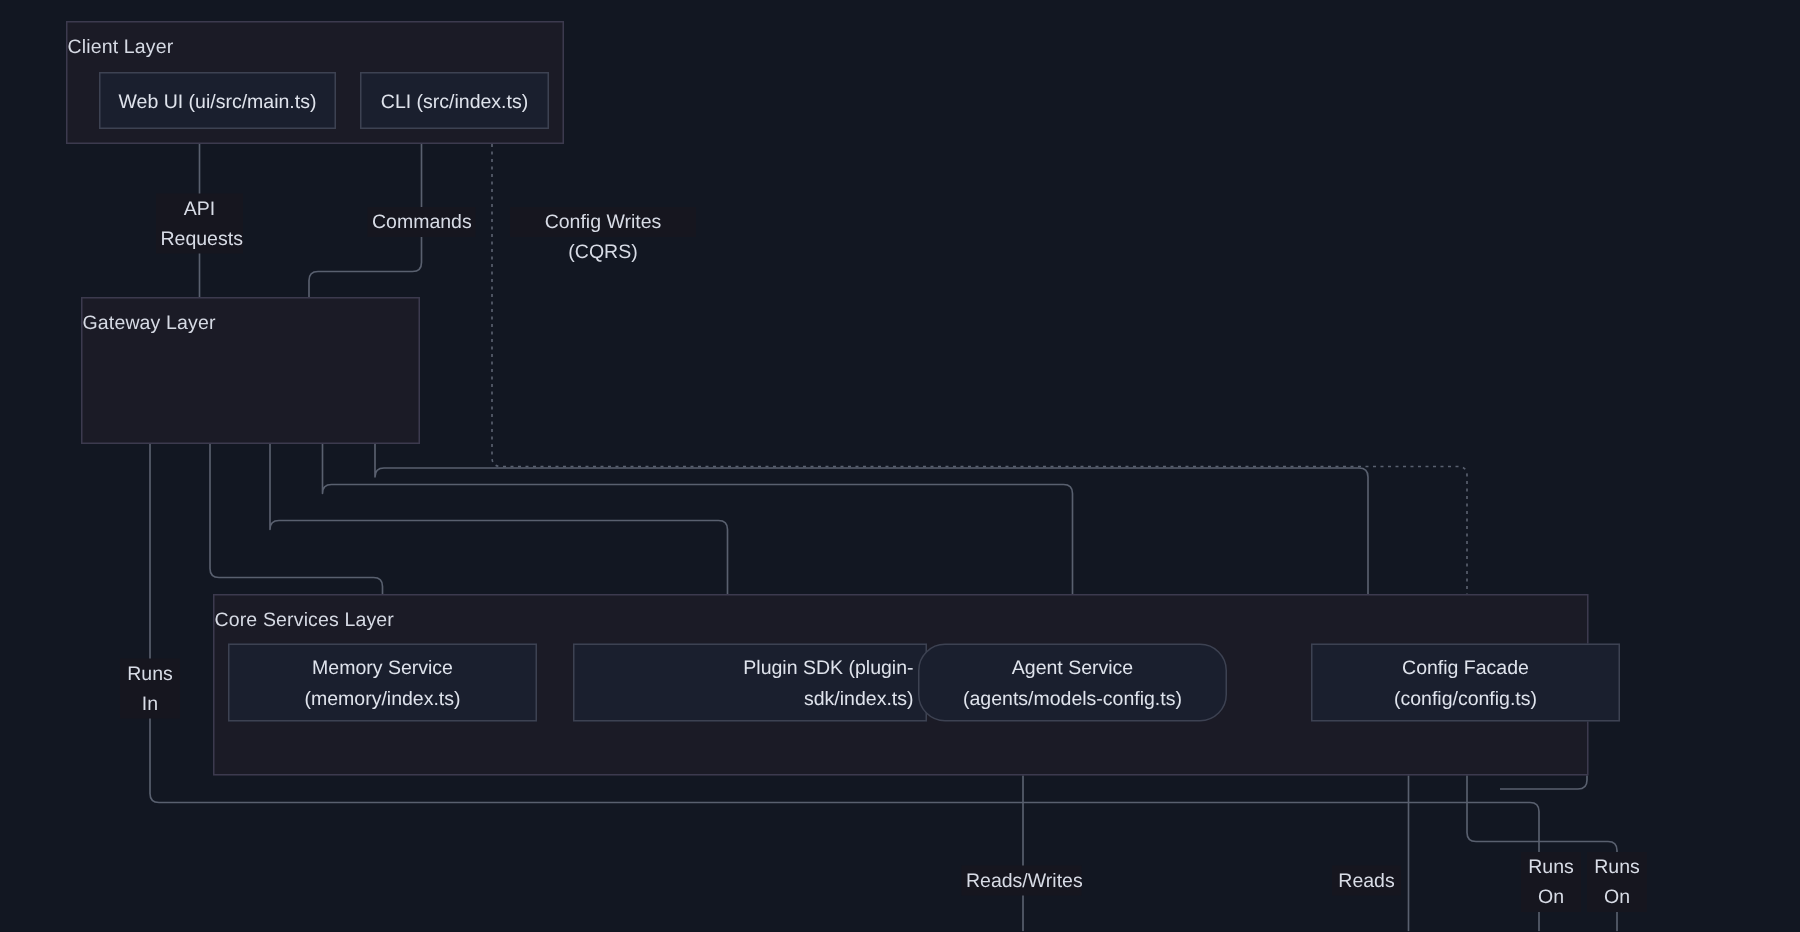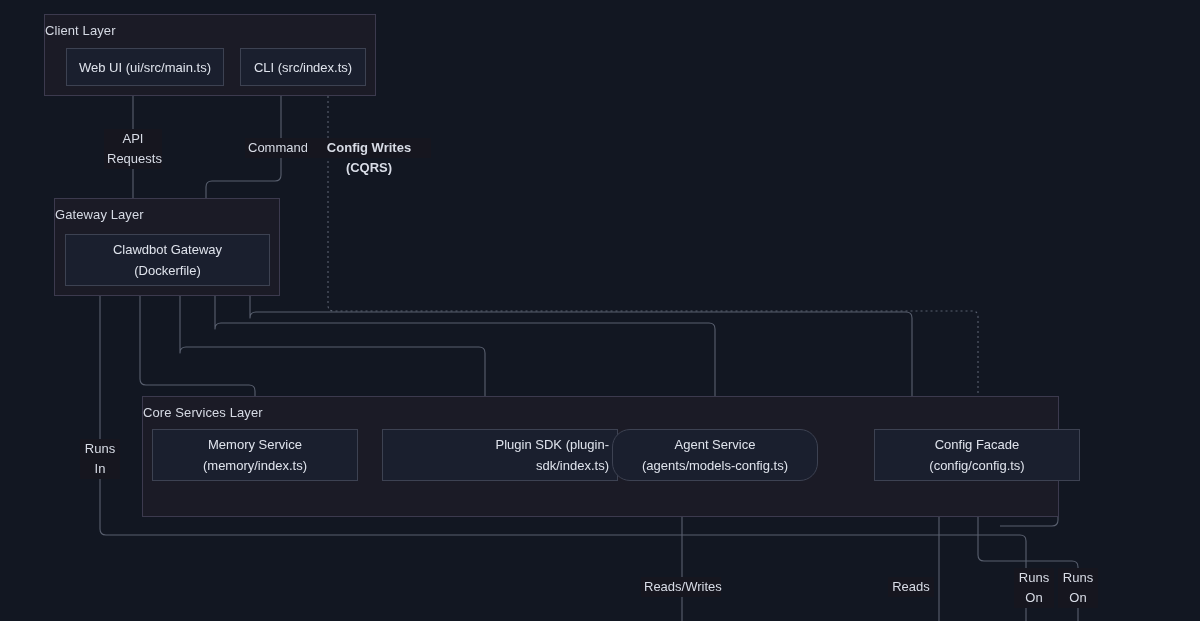--- a/index.html
+++ b/index.html
@@ -117,24 +117,20 @@
   </div>
 
   <div class="node-box" style="left:240px; top:48px; width:126px; height:38px;">
     <span>CLI (src/index.ts)</span>
   </div>
 
   <div class="layer-box" style="left:54px; top:198px; width:226px; height:98px;">
     <div class="layer-title">Gateway Layer</div>
   </div>
 
-  <div class="node-box" style="left:65px; top:234px; width:205px; height:52px;">
-    <span>Clawdbot Gateway</span>
-    <span>(Dockerfile)</span>
-  </div>
 
   <div class="layer-box" style="left:142px; top:396px; width:917px; height:121px;">
     <div class="layer-title">Core Services Layer</div>
   </div>
 
   <div class="node-box" style="left:152px; top:429px; width:206px; height:52px;">
     <span>Memory Service</span>
     <span>(memory/index.ts)</span>
   </div>
 
@@ -151,21 +147,21 @@
   <div class="node-box" style="left:842px; top:429px; width:206px; height:52px;margin-left:32px;">
     <span>Config Facade</span>
     <span>(config/config.ts)</span>
   </div>
 
   <div class="edge-label" style="left:104px; top:129px; width:58px; height:40px;">API
 Requests</div>
 
   <div class="edge-label" style="left:245px; top:138px; width:72px; height:20px;">Commands</div>
 
-  <div class="edge-label" style="left:307px; top:138px; width:124px; height:20px;font-weight:bold;">Config Writes (CQRS)</div>
+  <div class="edge-label" style="left:340px; top:138px; width:124px; height:20px;">Config Writes (CQRS)</div>
 
   <div class="edge-label" style="left:80px; top:439px; width:40px; height:40px;">Runs
 In</div>
 
   <div class="edge-label" style="left:641px; top:577px; width:80px; height:20px;">Reads/Writes</div>
 
   <div class="edge-label" style="left:888px; top:577px; width:46px; height:20px;">Reads</div>
 
   <div class="edge-label" style="left:1014px; top:568px; width:40px; height:40px;">Runs
 On</div>

